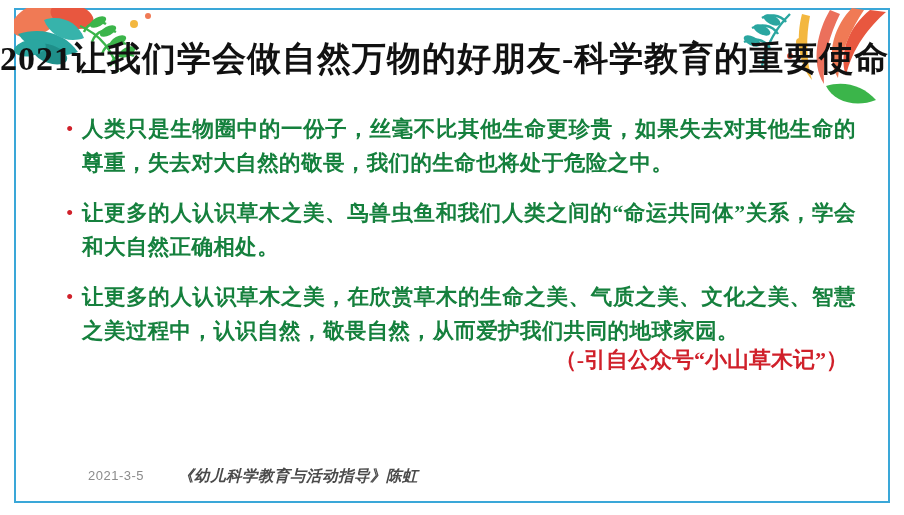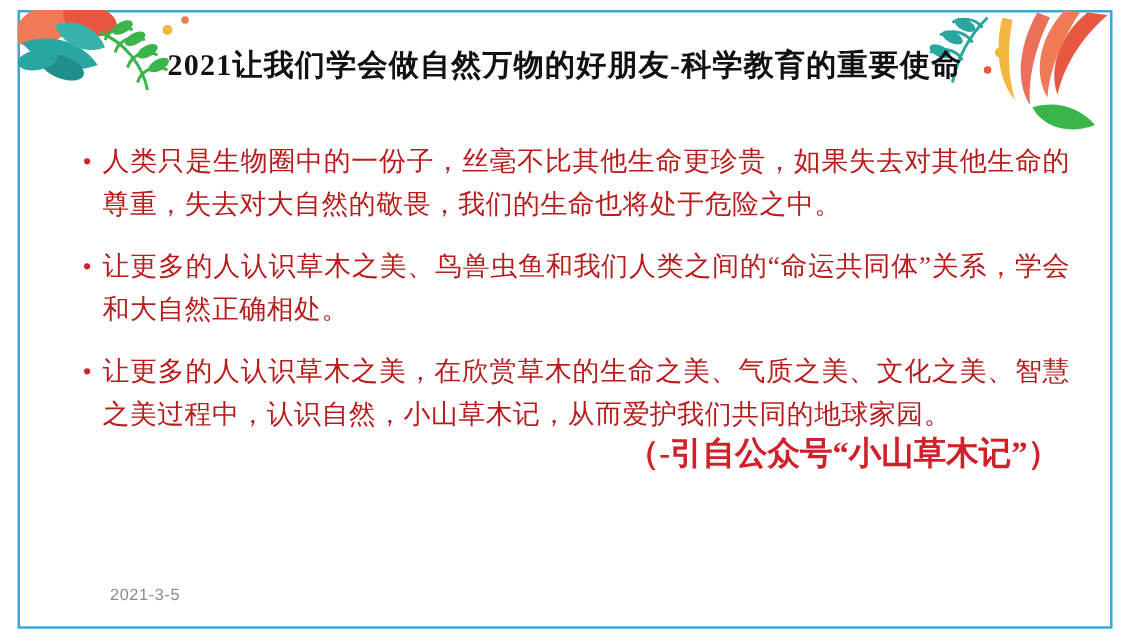--- a/index.html
+++ b/index.html
@@ -35,24 +35,24 @@
   }
   .deco-tl { left: 14px; top: 8px; width: 230px; height: 96px; }
   .deco-tr { right: 14px; top: 8px; width: 250px; height: 104px; }
 
   
   .title {
     position: absolute;
     left: 0;
     right: 0;
     top: 36px;
-    text-align: center;
-    font-family: "Liberation Serif", "DejaVu Serif", serif;
-    font-weight: bold;
-    font-size: 24px;
+    text-align: left;
+    font-family: "Liberation Serif", "DejaVu Serif", serif;
+    font-weight: bold;
+    font-size: 34px;
     letter-spacing: 1px;
     color: #111111;
     white-space: nowrap;
   }
 
   
   .body {
     position: absolute;
     left: 66px;
     top: 112px;
@@ -66,34 +66,34 @@
   .bullet-dot {
     flex: 0 0 auto;
     width: 16px;
     color: #d0202a;
     font-size: 21px;
     line-height: 34px;
     text-align: left;
   }
   .bullet-text {
     flex: 1 1 auto;
-    color: #b91c1c;
+    color: #15803d;
     font-size: 21.5px;
     line-height: 34px;
     letter-spacing: 0.4px;
     font-family: "Liberation Serif", "DejaVu Serif", serif;
-    font-weight: normal;
+    font-weight: bold;
     text-align: justify;
   }
   .attribution {
     position: absolute;
     right: 56px;
     top: 345px;
     color: #d0202a;
-    font-size: 26px;
+    font-size: 22px;
     font-weight: bold;
     font-family: "Liberation Serif", "DejaVu Serif", serif;
     white-space: nowrap;
   }
 
   
   .footer-date {
     position: absolute;
     left: 88px;
     bottom: 32px;
@@ -179,22 +179,23 @@
       <div class="bullet-text">人类只是生物圈中的一份子，丝毫不比其他生命更珍贵，如果失去对其他生命的尊重，失去对大自然的敬畏，我们的生命也将处于危险之中。</div>
     </div>
 
     <div class="bullet-row">
       <div class="bullet-dot">•</div>
       <div class="bullet-text">让更多的人认识草木之美、鸟兽虫鱼和我们人类之间的“命运共同体”关系，学会和大自然正确相处。</div>
     </div>
 
     <div class="bullet-row">
       <div class="bullet-dot">•</div>
-      <div class="bullet-text">让更多的人认识草木之美，在欣赏草木的生命之美、气质之美、文化之美、智慧之美过程中，认识自然，小山草木记，从而爱护我们共同的地球家园。</div>
+      <div class="bullet-text">让更多的人认识草木之美，在欣赏草木的生命之美、气质之美、文化之美、智慧之美过程中，认识自然，敬畏自然，从而爱护我们共同的地球家园。</div>
     </div>
 
   </div>
 
   <div class="attribution">（-引自公众号“小山草木记”）</div>
 
   <div class="footer-date">2021-3-5</div>
+  <div class="footer-ref">《幼儿科学教育与活动指导》陈虹</div>
 
 </div>
 
 </body></html>

